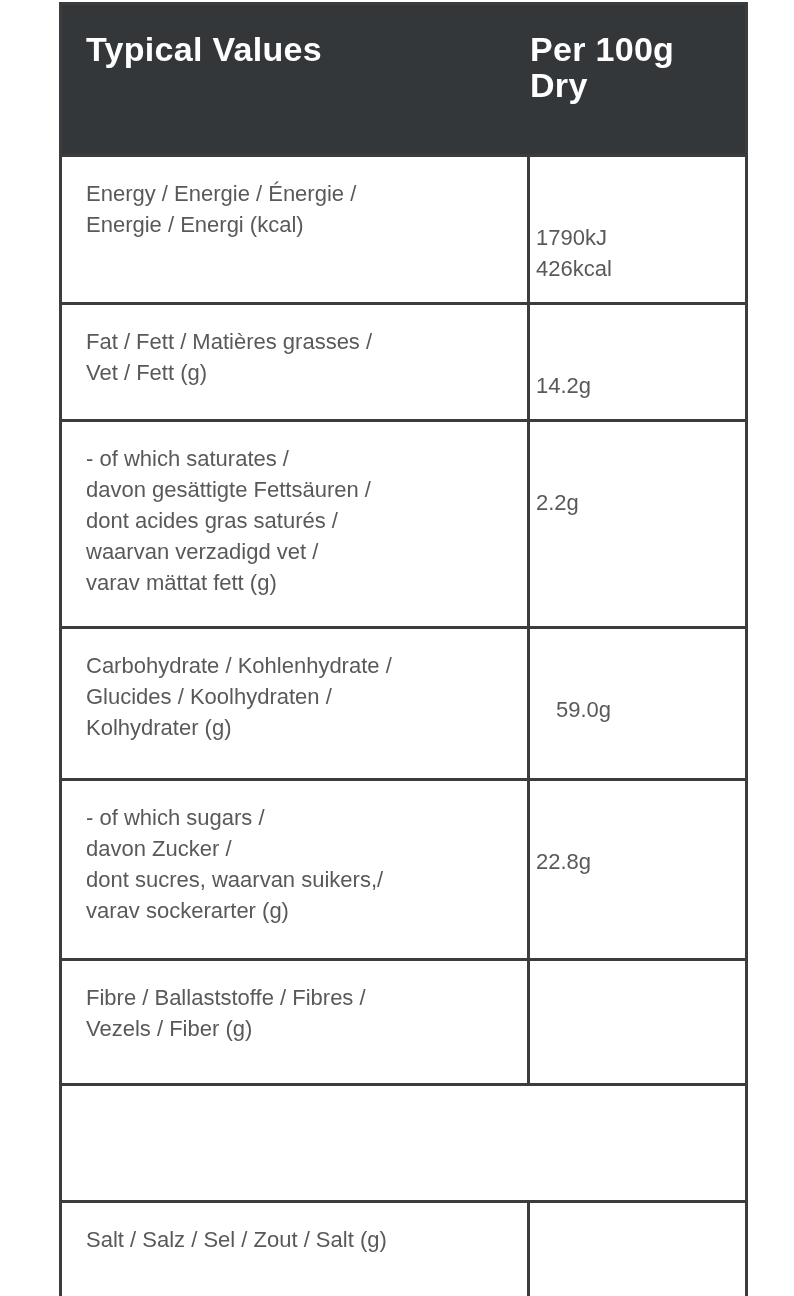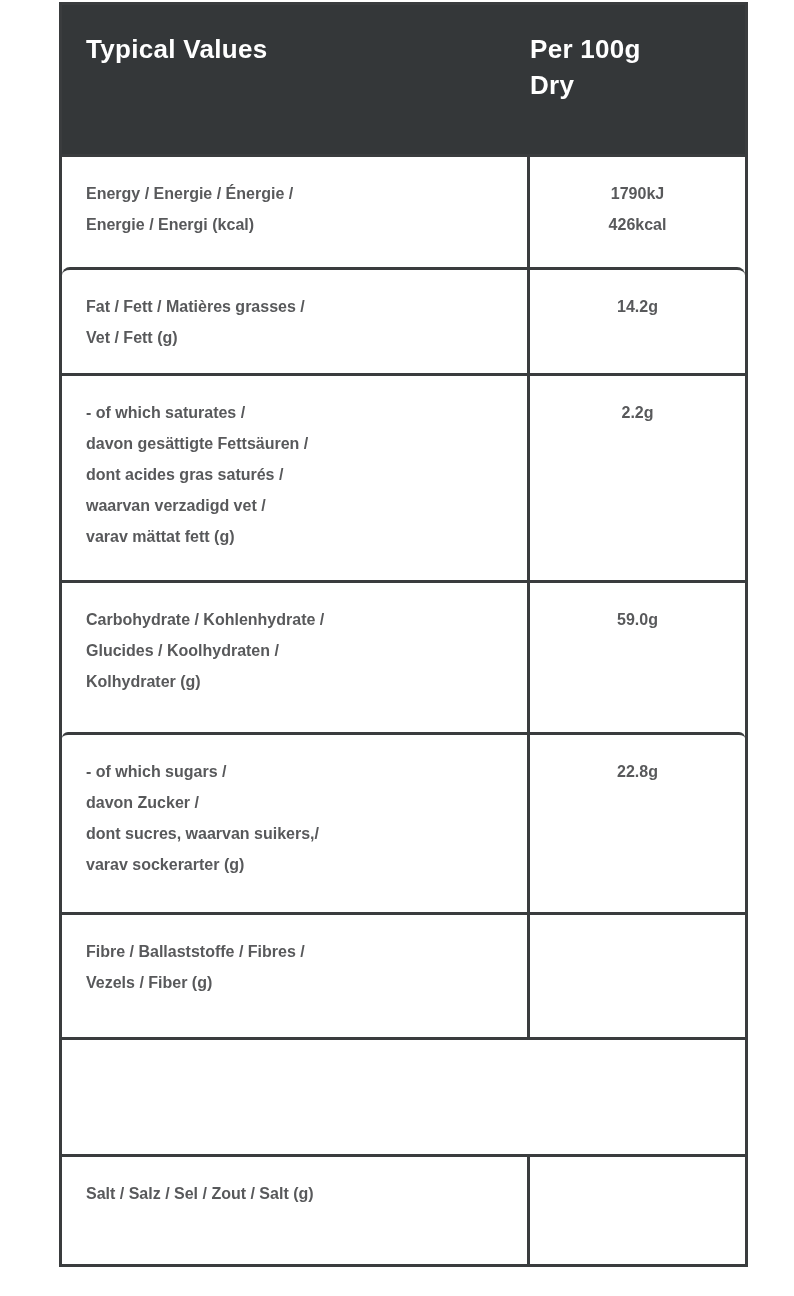--- a/index.html
+++ b/index.html
@@ -26,60 +26,59 @@
   }
   
   .header-row{
     display:flex;
     background:var(--header-bg);
     color:var(--header-fg);
     height:149px;
   }
   .header-cell{
     font-weight:bold;
-    font-size:26px;
+    font-size:34px;
     letter-spacing:0.3px;
     line-height:36px;
   }
   .header-cell.label{
     width:468px;
     padding:26px 0 0 24px;
   }
   .header-cell.value{
     flex:1;
     text-align:left;
     padding-top:26px;
   }
   
   .row{
     display:flex;
     border-top:3px solid var(--line);
     color:var(--text);
   }
   .cell{
-    font-size:16px;
+    font-size:22px;
     line-height:31px;
-    font-weight:bold;
   }
   .label-cell{
     width:468px;
     border-right:3px solid var(--line);
     padding:21px 12px 18px 24px;
   }
   .value-cell{
     flex:1;
-    text-align:center;
     padding:21px 6px 18px 6px;
+    margin-top:44px;
   }
   
   .row:nth-child(1){min-height:113px;}
-  .row:nth-child(2){min-height:106px;border-radius:8px;}
+  .row:nth-child(2){min-height:106px;}
   .row:nth-child(3){min-height:207px;}
-  .row:nth-child(4){min-height:152px;}
-  .row:nth-child(5){min-height:180px;border-radius:6px;}
+  .row:nth-child(4){min-height:152px;gap:20px;}
+  .row:nth-child(5){min-height:180px;}
   .row:nth-child(6){min-height:125px;}
   .row:nth-child(7){min-height:117px;}
   .row:nth-child(8){min-height:110px;}
 </style>
 </head>
 <body>
 
 <div class="nutrition-table">
   <div class="header-row">
     <div class="header-cell label">Typical Values</div>

